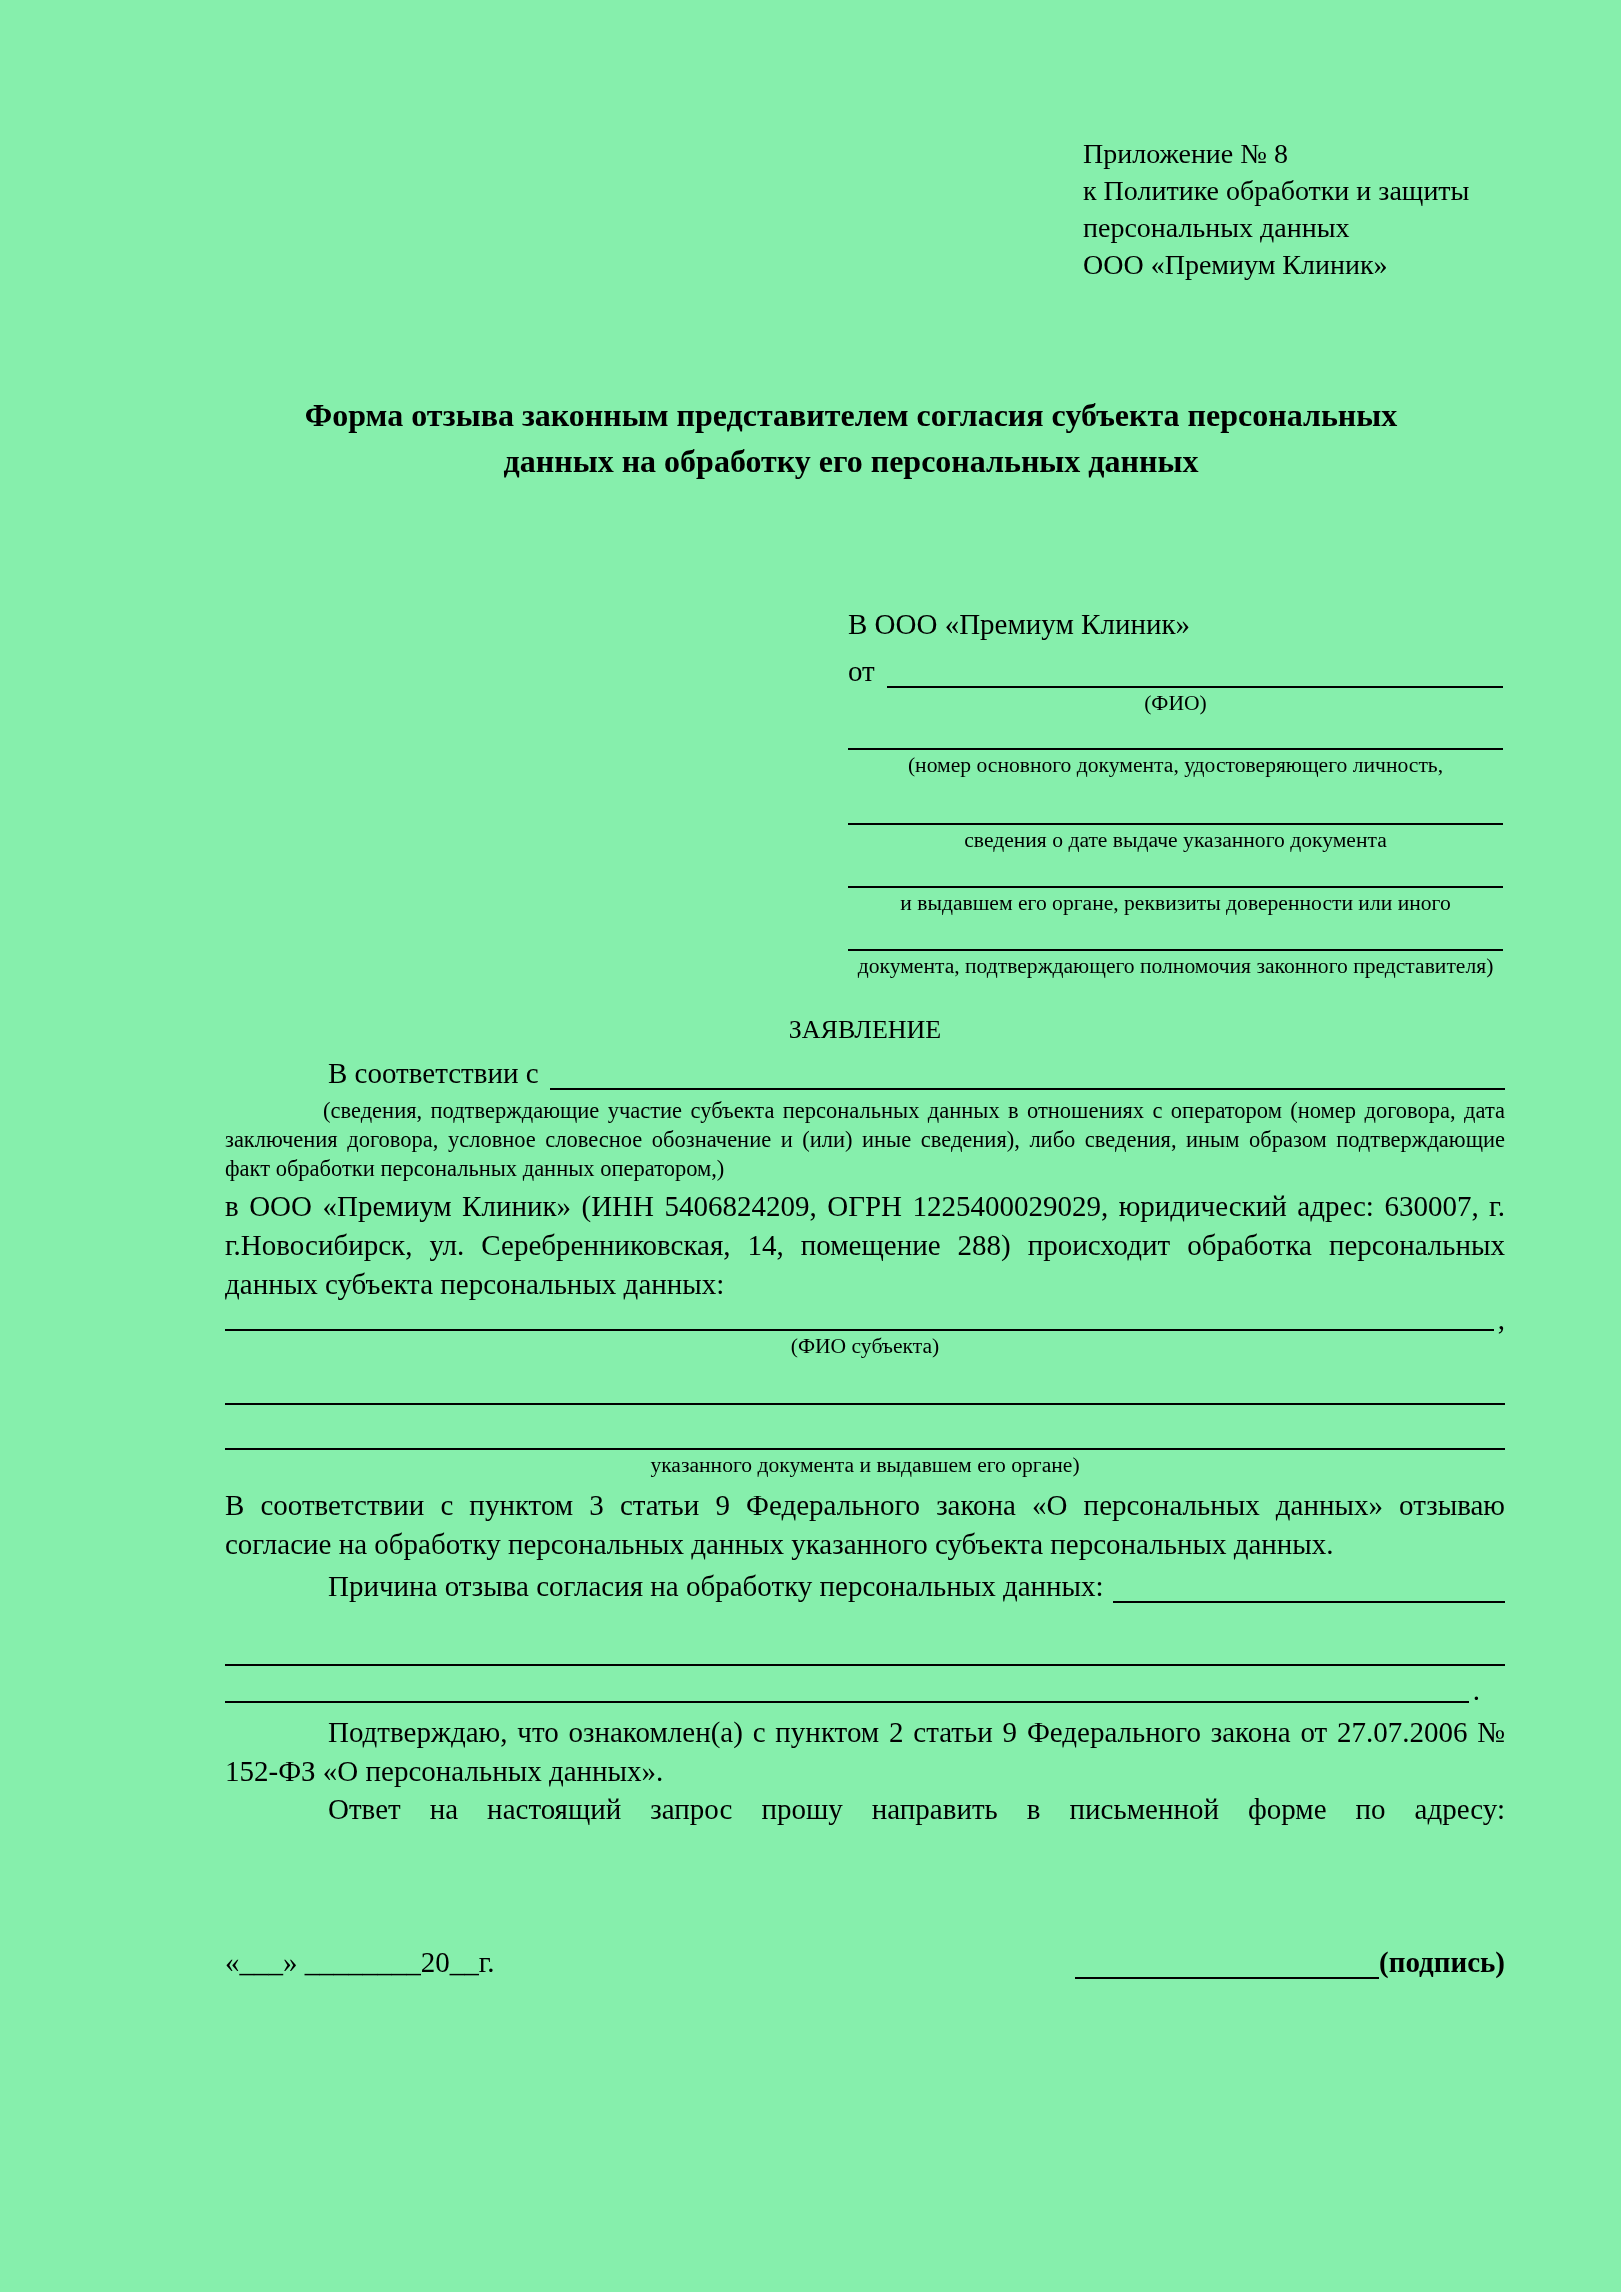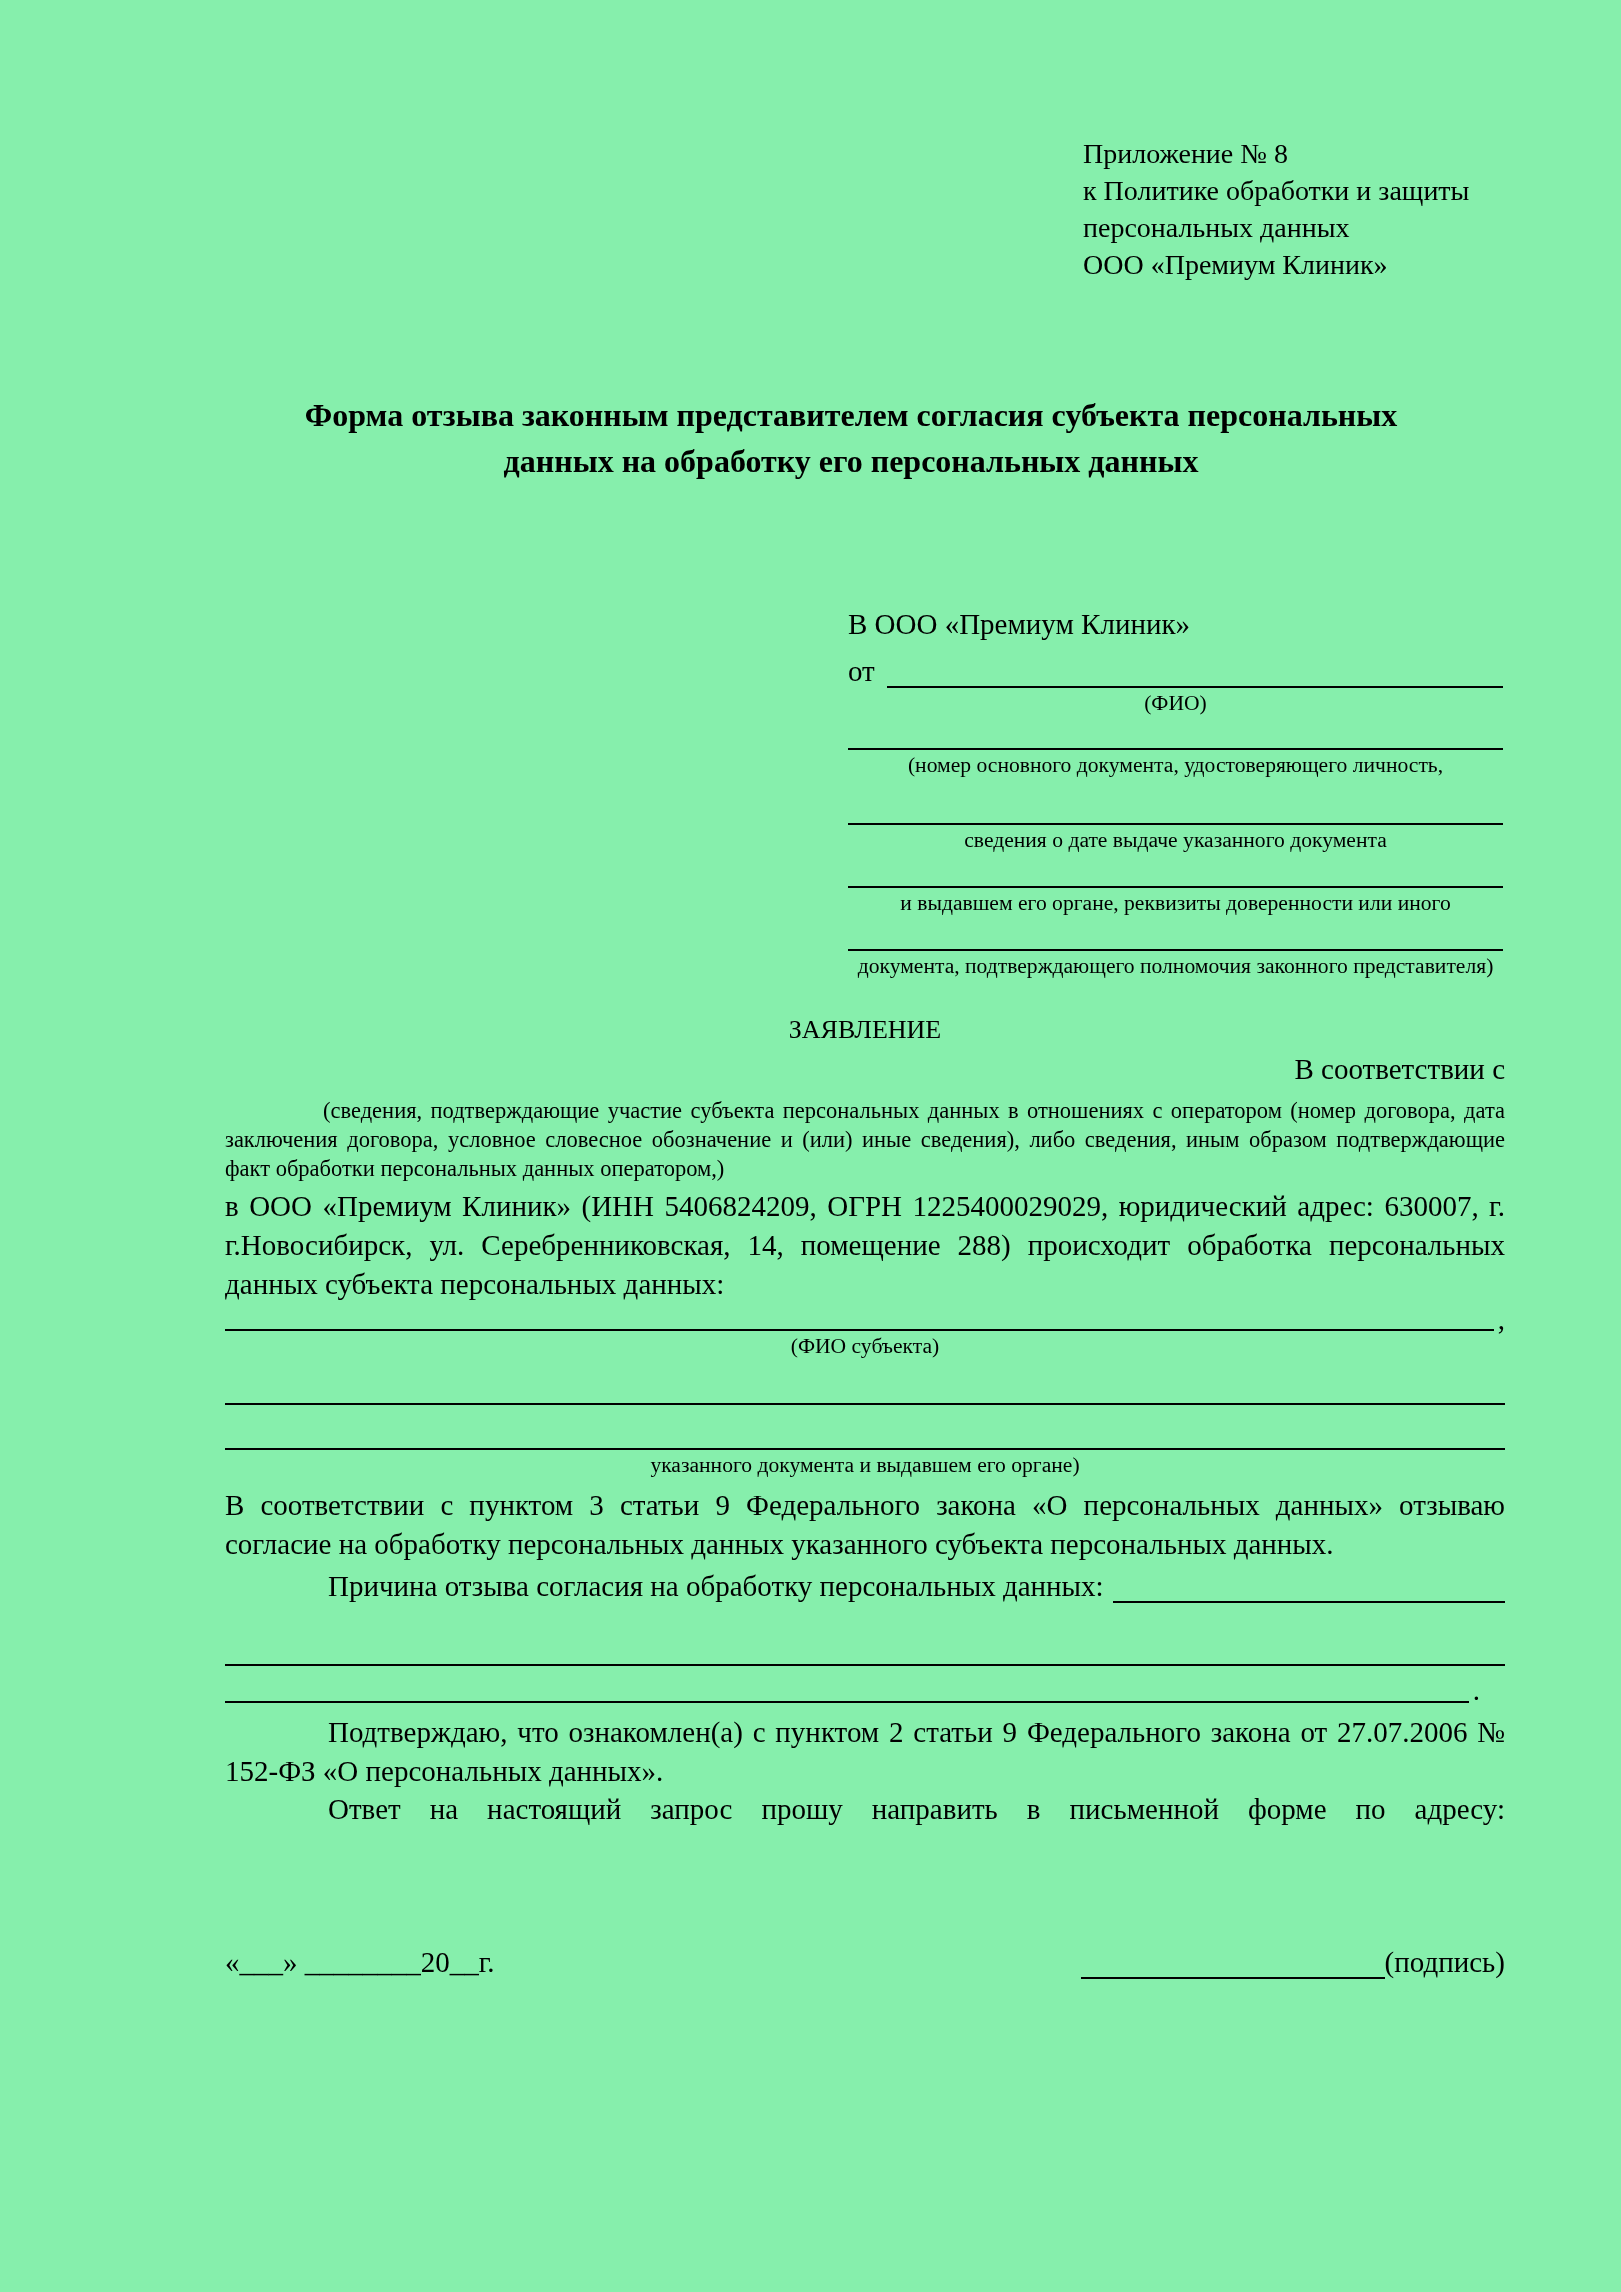--- a/index.html
+++ b/index.html
@@ -21,21 +21,21 @@
   .addr-from-row .fill { margin-left:11.8px; height:35px; }
   .cap { font-size:21.6px; line-height:25.5px; text-align:center; }
   .field-line { border-bottom:2px solid #000; height:21.6px; }
   .addr-grp1 { margin-top:9.8px; }
   .addr-grp2 { margin-top:23.5px; }
   .addr-grp3, .addr-grp4 { margin-top:10.8px; }
   .addr-grp .cap, .addressee .cap { margin-top:2.9px; }
   
   .main-col { position:absolute; left:225px; top:1010px; width:1280px; }
   .zayav { text-align:center; font-size:26px; line-height:39px; }
-  .intro-row { display:flex; align-items:flex-end; height:37px; margin-top:3.9px; padding-left:103px;flex-direction:column; }
+  .intro-row { display:flex; align-items:flex-end; height:37px; margin-top:3.9px; padding-left:103px; }
   .intro-row .fill { margin-left:11.8px; height:29px; }
   .note { margin-top:5.9px; font-size:22.5px; line-height:29px; text-align:justify; text-indent:98px; }
   .para { font-size:29px; line-height:39px; text-align:justify; }
   .operator-para { margin-top:3.9px; }
   .subject-row { display:flex; align-items:flex-end; margin-top:3.9px; height:23.5px; }
   .subject-row .tail { margin-left:3.9px; line-height:23.5px; }
   .main-col .cap { margin-top:2.9px; }
   .subj-line2, .subj-line3 { margin-top:21.6px; }
   .withdraw-para { margin-top:7.8px; }
   .reason-row { display:flex; align-items:flex-end; height:39px; padding-left:103px; }
@@ -43,21 +43,21 @@
   .blank1 { margin-top:39px; }
   .blank2-row { display:flex; align-items:flex-end; margin-top:13.7px; height:23.5px; width:1255px; }
   .blank2-row .tail { margin-left:3.9px; line-height:23.5px; }
   .confirm-para { margin-top:9.8px; text-indent:103px; }
   .reply-line1 { margin-top:2px; text-indent:103px; text-align:justify; text-align-last:justify; }
   .reply-row { display:flex; align-items:flex-end; height:41px; }
   .reply-row .fill-fixed { width:534px; border-bottom:2px solid #000; height:31px; }
   .reply-row .tail { margin-left:2px; }
   
   .footer-row { position:absolute; left:225px; top:1946px; width:1280px; display:flex; justify-content:space-between; align-items:flex-end; }
-  .sig-group { display:flex; align-items:center; }
+  .sig-group { display:flex; align-items:center;font-weight:bold; }
   .sig-fill { width:304px; border-bottom:2px solid #000; height:31px; }
 </style>
 </head>
 <body>
 
 <div class="page">
 
   <div class="header-block">
     <div>Приложение № 8</div>
     <div>к Политике обработки и защиты</div>

